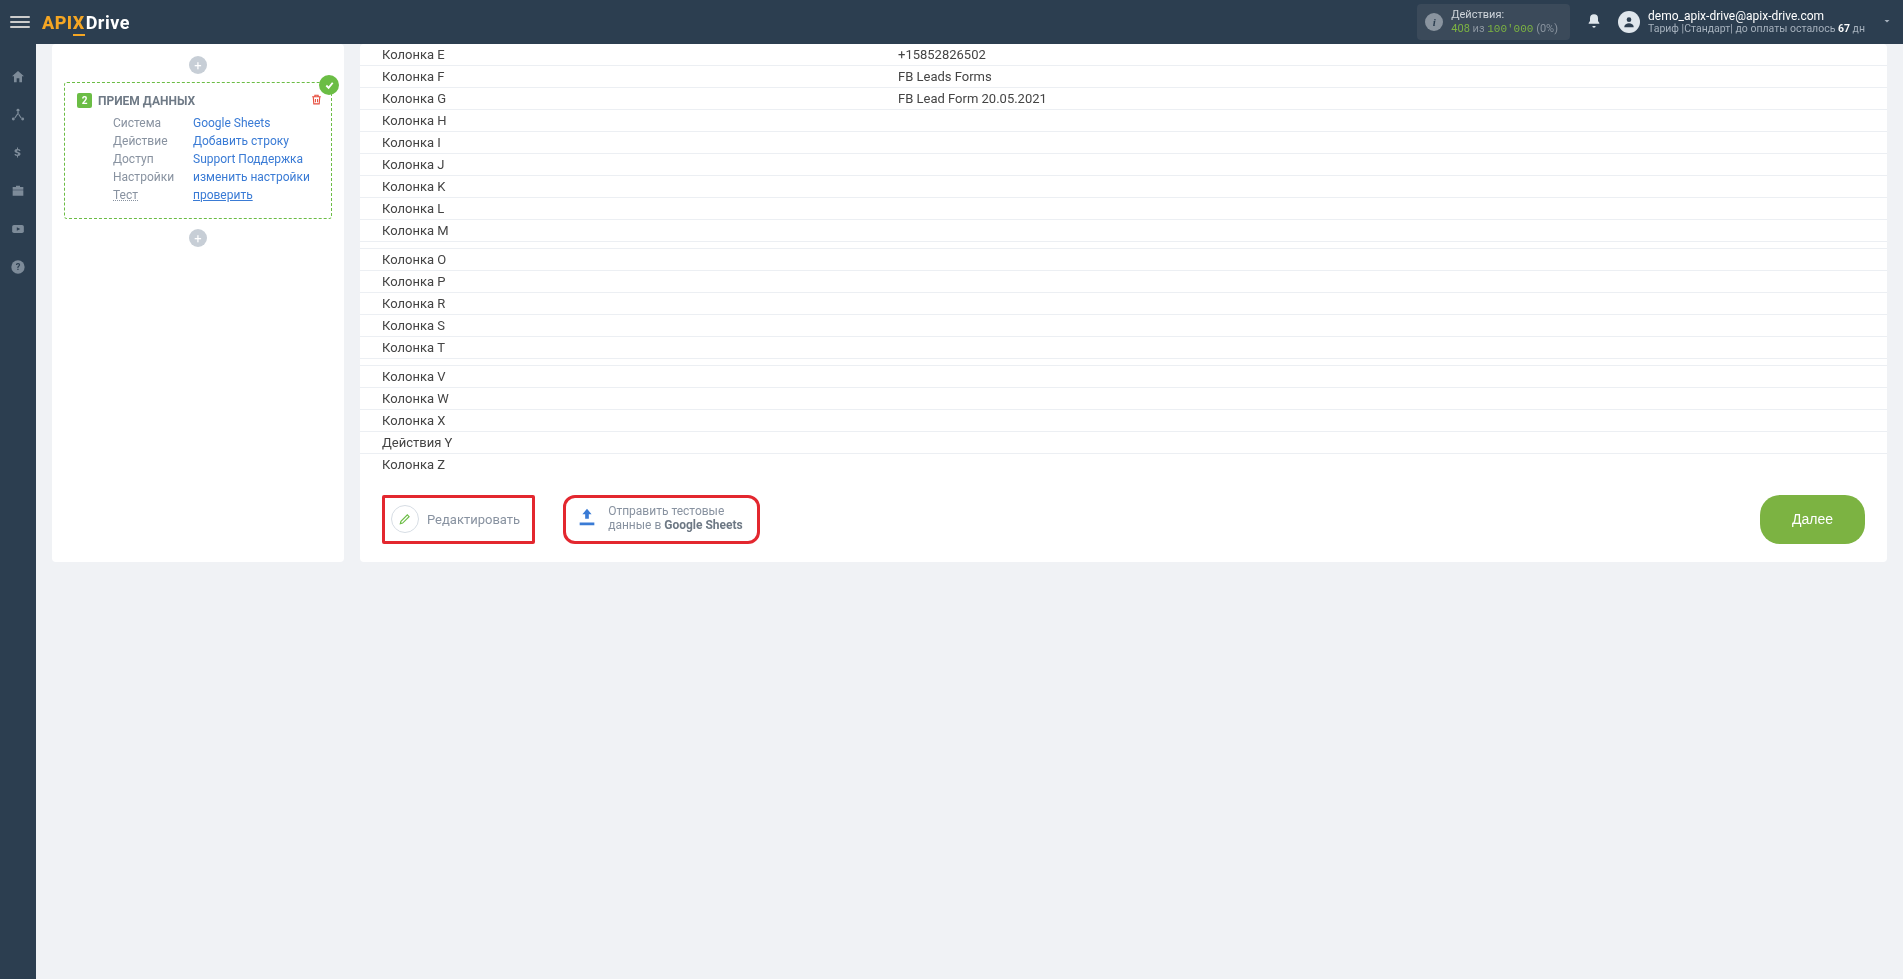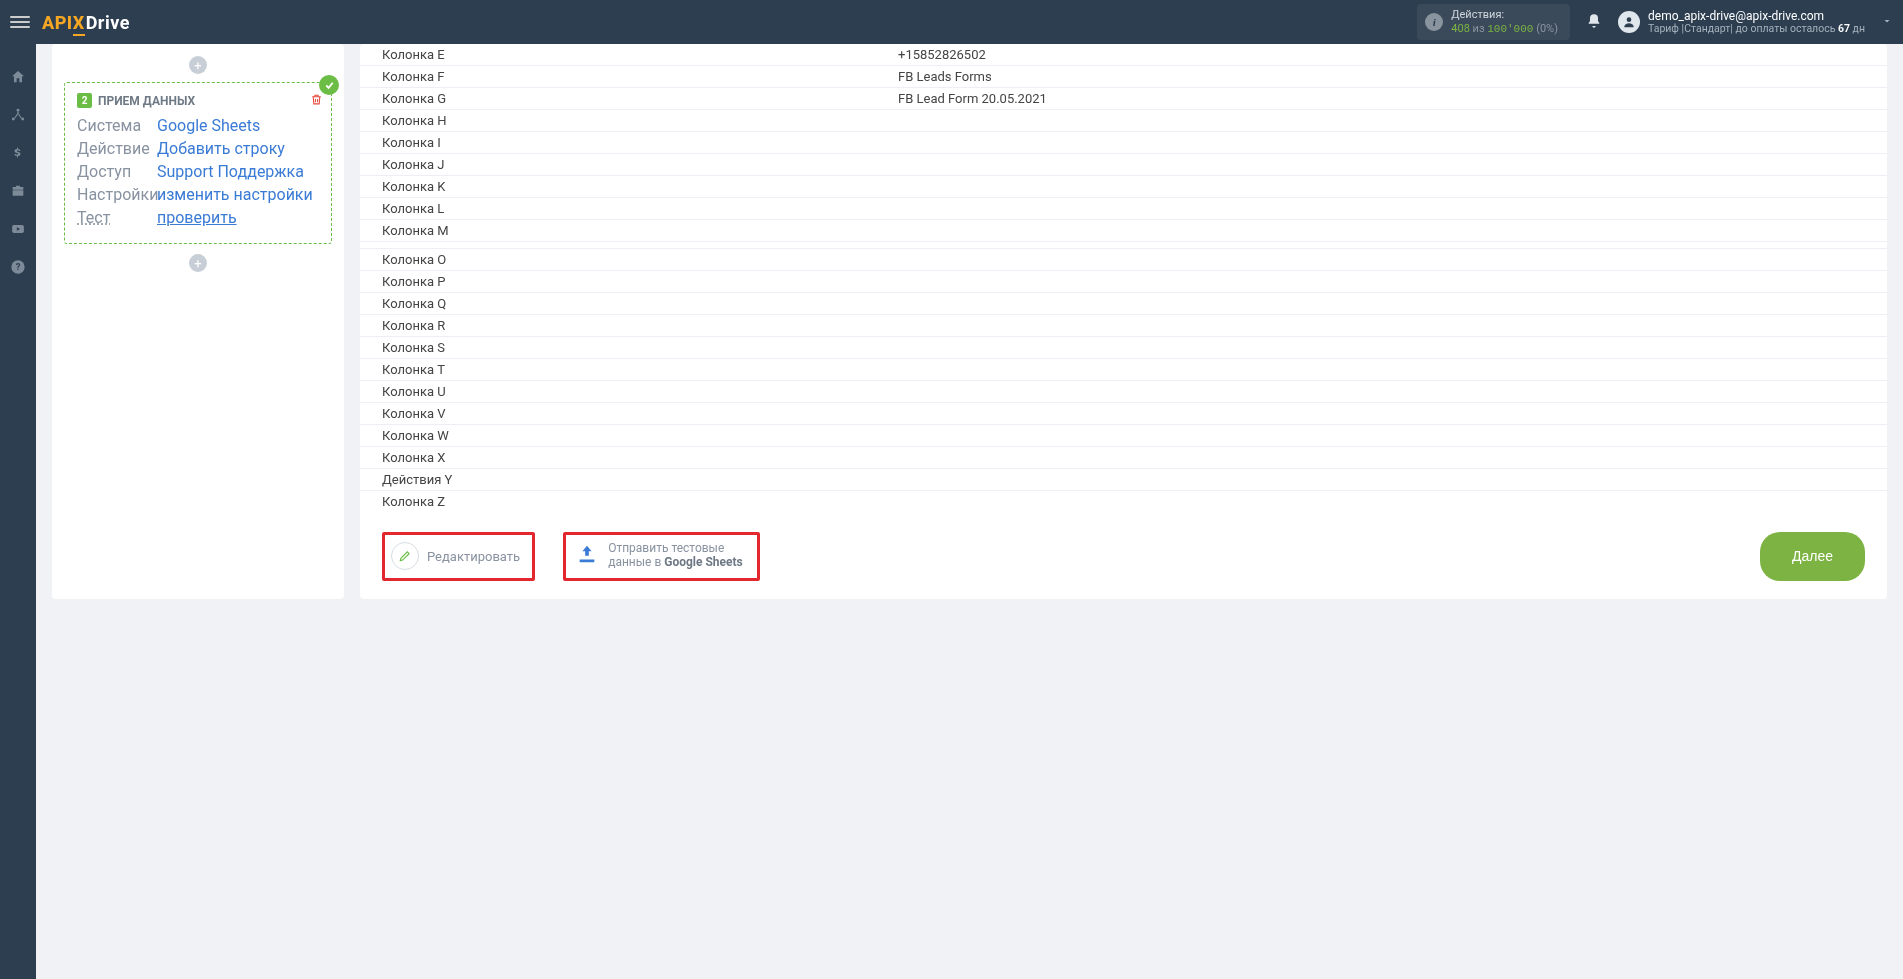--- a/index.html
+++ b/index.html
@@ -39,40 +39,40 @@
 
 
 .leftpanel { width: 292px; background: #fff; border-radius: 4px; padding: 12px 12px 28px 12px; position: relative; }
 .add-btn { width: 18px; height: 18px; border-radius: 50%; background: #c7ced6; display: flex; align-items: center; justify-content: center; margin: 0 auto 8px auto; color: #fff; font-size: 13px; cursor: pointer; }
 .add-btn.bottom { margin: 10px auto 0 auto; }
 .step-card { border: 1.5px dashed #6bbd45; border-radius: 3px; padding: 10px 12px 12px 12px; position: relative; }
 .step-check { position: absolute; top: -8px; right: -8px; width: 20px; height: 20px; background: #6bbd45; border-radius: 50%; display:flex; align-items:center; justify-content:center; color:#fff; }
 .step-del { position: absolute; top: 10px; right: 8px; color: #e74c3c; cursor: pointer; }
 .step-title { display: flex; align-items: center; gap: 6px; color: #6f7a86; font-weight: 700; font-size: 12px; margin-bottom: 8px; }
 .step-title .num { width: 15px; height: 15px; background: #6bbd45; color: #fff; font-size: 10px; display:flex; align-items:center; justify-content:center; border-radius: 2px; }
-.step-rows { font-size: 16px; }
+.step-rows { font-size: 12px; margin-left: 36px; }
 .step-row { display: flex; gap: 10px; margin-bottom: 4px; }
 .step-row .lbl { color: #8892a0; width: 70px; }
 .step-row .lbl.underline { text-decoration: underline dotted; }
 .step-row .val { color: #3a7bd5; cursor: pointer; }
 .step-row .val.underline { text-decoration: underline; }
 
 
 .content { flex: 1; background: #fff; border-radius: 4px; padding: 0 0 18px 0; overflow: hidden; }
 .tbl { width: 100%; }
 .trow { display: flex; border-top: 1px solid #eceff3; padding: 3px 0; }
 .trow:first-child { border-top: 0; }
 .tcell1 { width: 538px; padding-left: 22px; color: #444; font-size: 13px; }
 .tcell2 { flex: 1; color: #444; font-size: 13px; }
 
 .footer-actions { display: flex; padding: 20px 22px 0 22px; gap: 28px; }
 .btn-edit { display: inline-flex; align-items: center; gap: 8px; padding: 6px 12px 6px 6px; border: 3px solid #e3272f; border-radius: 2px; cursor: pointer; }
 .btn-edit .circ { width: 28px; height: 28px; border: 1px solid #d7dde4; border-radius: 50%; display:flex; align-items:center; justify-content:center; color:#6bbd45; }
 .btn-edit .txt { color: #8892a0; font-size: 13px; }
-.btn-send { display: inline-flex; align-items: center; gap: 10px; padding: 6px 14px 8px 10px; border: 3px solid #e3272f; border-radius: 2px; cursor: pointer; }
+.btn-send { display: inline-flex; align-items: center; gap: 10px; padding: 6px 14px 8px 10px; border: 3px solid #e3272f; border-radius: 12px; cursor: pointer; }
 .btn-send .ic { color: #3a7bd5; }
 .btn-send .txt { color: #8892a0; font-size: 12px; line-height: 1.2; }
 .btn-send .txt b { color: #6d7884; }
 .btn-next { margin-left: auto; background: #7cb342; color: #fff; border: none; border-radius: 20px; padding: 9px 32px; font-size: 14px; cursor: pointer; }
 </style>
 </head>
 <body>
 
 <div class="topbar">
   <div class="hamburger">
@@ -249,37 +249,32 @@
         </div>
         <div class="trow">
           <div class="tcell1">Колонка O</div>
           <div class="tcell2"></div>
         </div>
         <div class="trow">
           <div class="tcell1">Колонка P</div>
           <div class="tcell2"></div>
         </div>
         <div class="trow">
-          <div class="tcell1">Колонка Q</div>
-          <div class="tcell2"></div>
-        </div>
-        <div class="trow">
           <div class="tcell1">Колонка R</div>
           <div class="tcell2"></div>
         </div>
         <div class="trow">
           <div class="tcell1">Колонка S</div>
           <div class="tcell2"></div>
         </div>
         <div class="trow">
           <div class="tcell1">Колонка T</div>
           <div class="tcell2"></div>
         </div>
         <div class="trow">
-          <div class="tcell1">Колонка U</div>
           <div class="tcell2"></div>
         </div>
         <div class="trow">
           <div class="tcell1">Колонка V</div>
           <div class="tcell2"></div>
         </div>
         <div class="trow">
           <div class="tcell1">Колонка W</div>
           <div class="tcell2"></div>
         </div>

